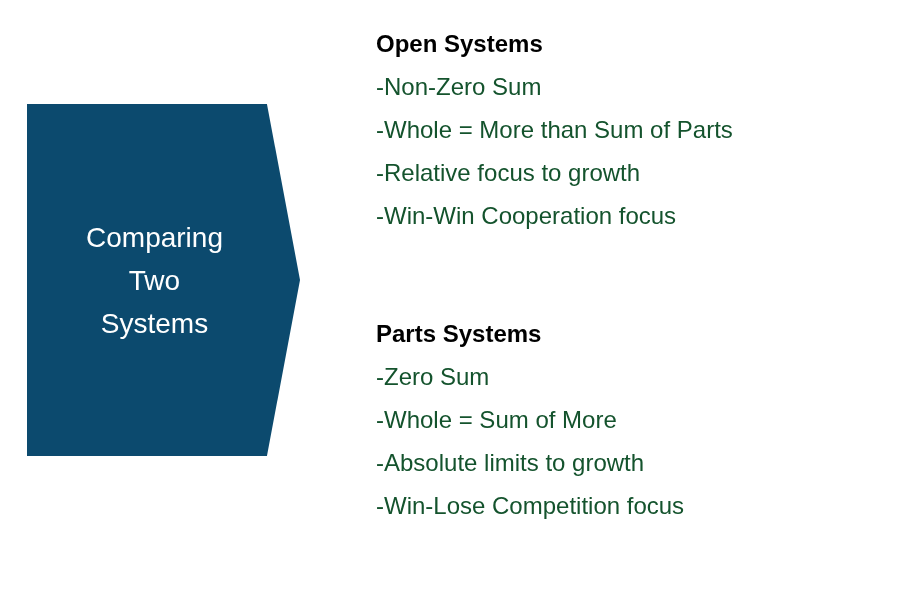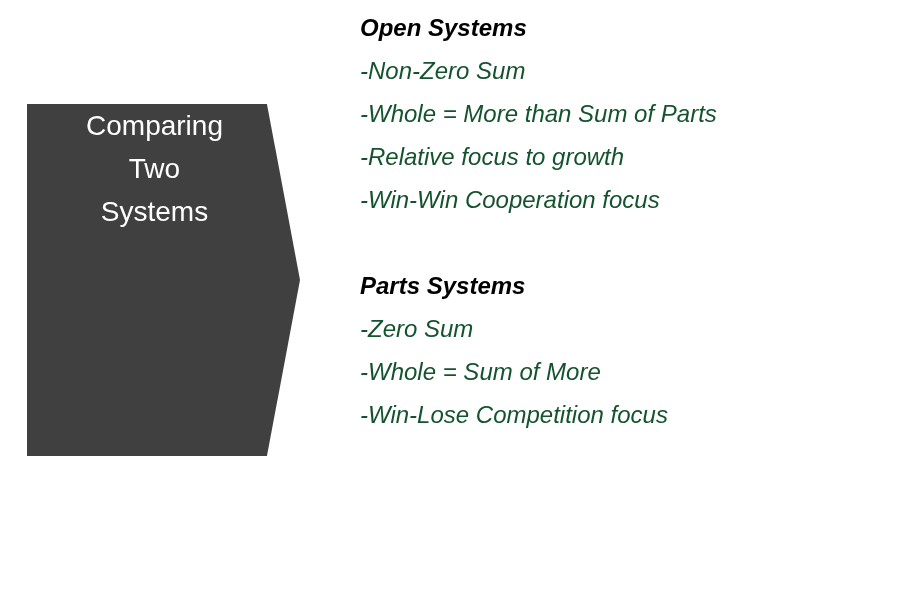--- a/index.html
+++ b/index.html
@@ -20,25 +20,25 @@
     background: #ffffff;
   }
 
   
   .callout {
     position: absolute;
     left: 27px;
     top: 104px;
     width: 273px;
     height: 352px;
-    background: #404040;
+    background: #0c4a6e;
     -webkit-clip-path: polygon(0% 0%, 87.9% 0%, 100% 50%, 87.9% 100%, 0% 100%);
     clip-path: polygon(0% 0%, 87.9% 0%, 100% 50%, 87.9% 100%, 0% 100%);
     display: flex;
-    align-items: flex-start;
+    align-items: center;
     justify-content: center;
   }
   .callout-text {
     color: #ffffff;
     font-size: 28px;
     line-height: 43px;
     text-align: center;
     font-weight: 400;
     width: 240px;
     padding-right: 18px;
@@ -48,22 +48,21 @@
   }
 
   
   .content {
     position: absolute;
     left: 360px;
     top: 6px;
     width: 535px;
   }
   .section {
-    margin: 0;
-    font-style: italic;
+    margin: 16px;
   }
   .section-heading {
     font-size: 24px;
     line-height: 43px;
     font-weight: bold;
     color: #000000;
     white-space: nowrap;
   }
   .bullet-line {
     font-size: 24px;
@@ -96,18 +95,19 @@
       <div class="bullet-line">-Relative focus to growth</div>
       <div class="bullet-line">-Win-Win Cooperation focus</div>
     </div>
 
     <div class="section-gap"></div>
 
     <div class="section">
       <div class="section-heading">Parts Systems</div>
       <div class="bullet-line">-Zero Sum</div>
       <div class="bullet-line">-Whole = Sum of More</div>
+      <div class="bullet-line">-Absolute limits to growth</div>
       <div class="bullet-line">-Win-Lose Competition focus</div>
     </div>
 
   </div>
 
 </div>
 
 </body></html>

